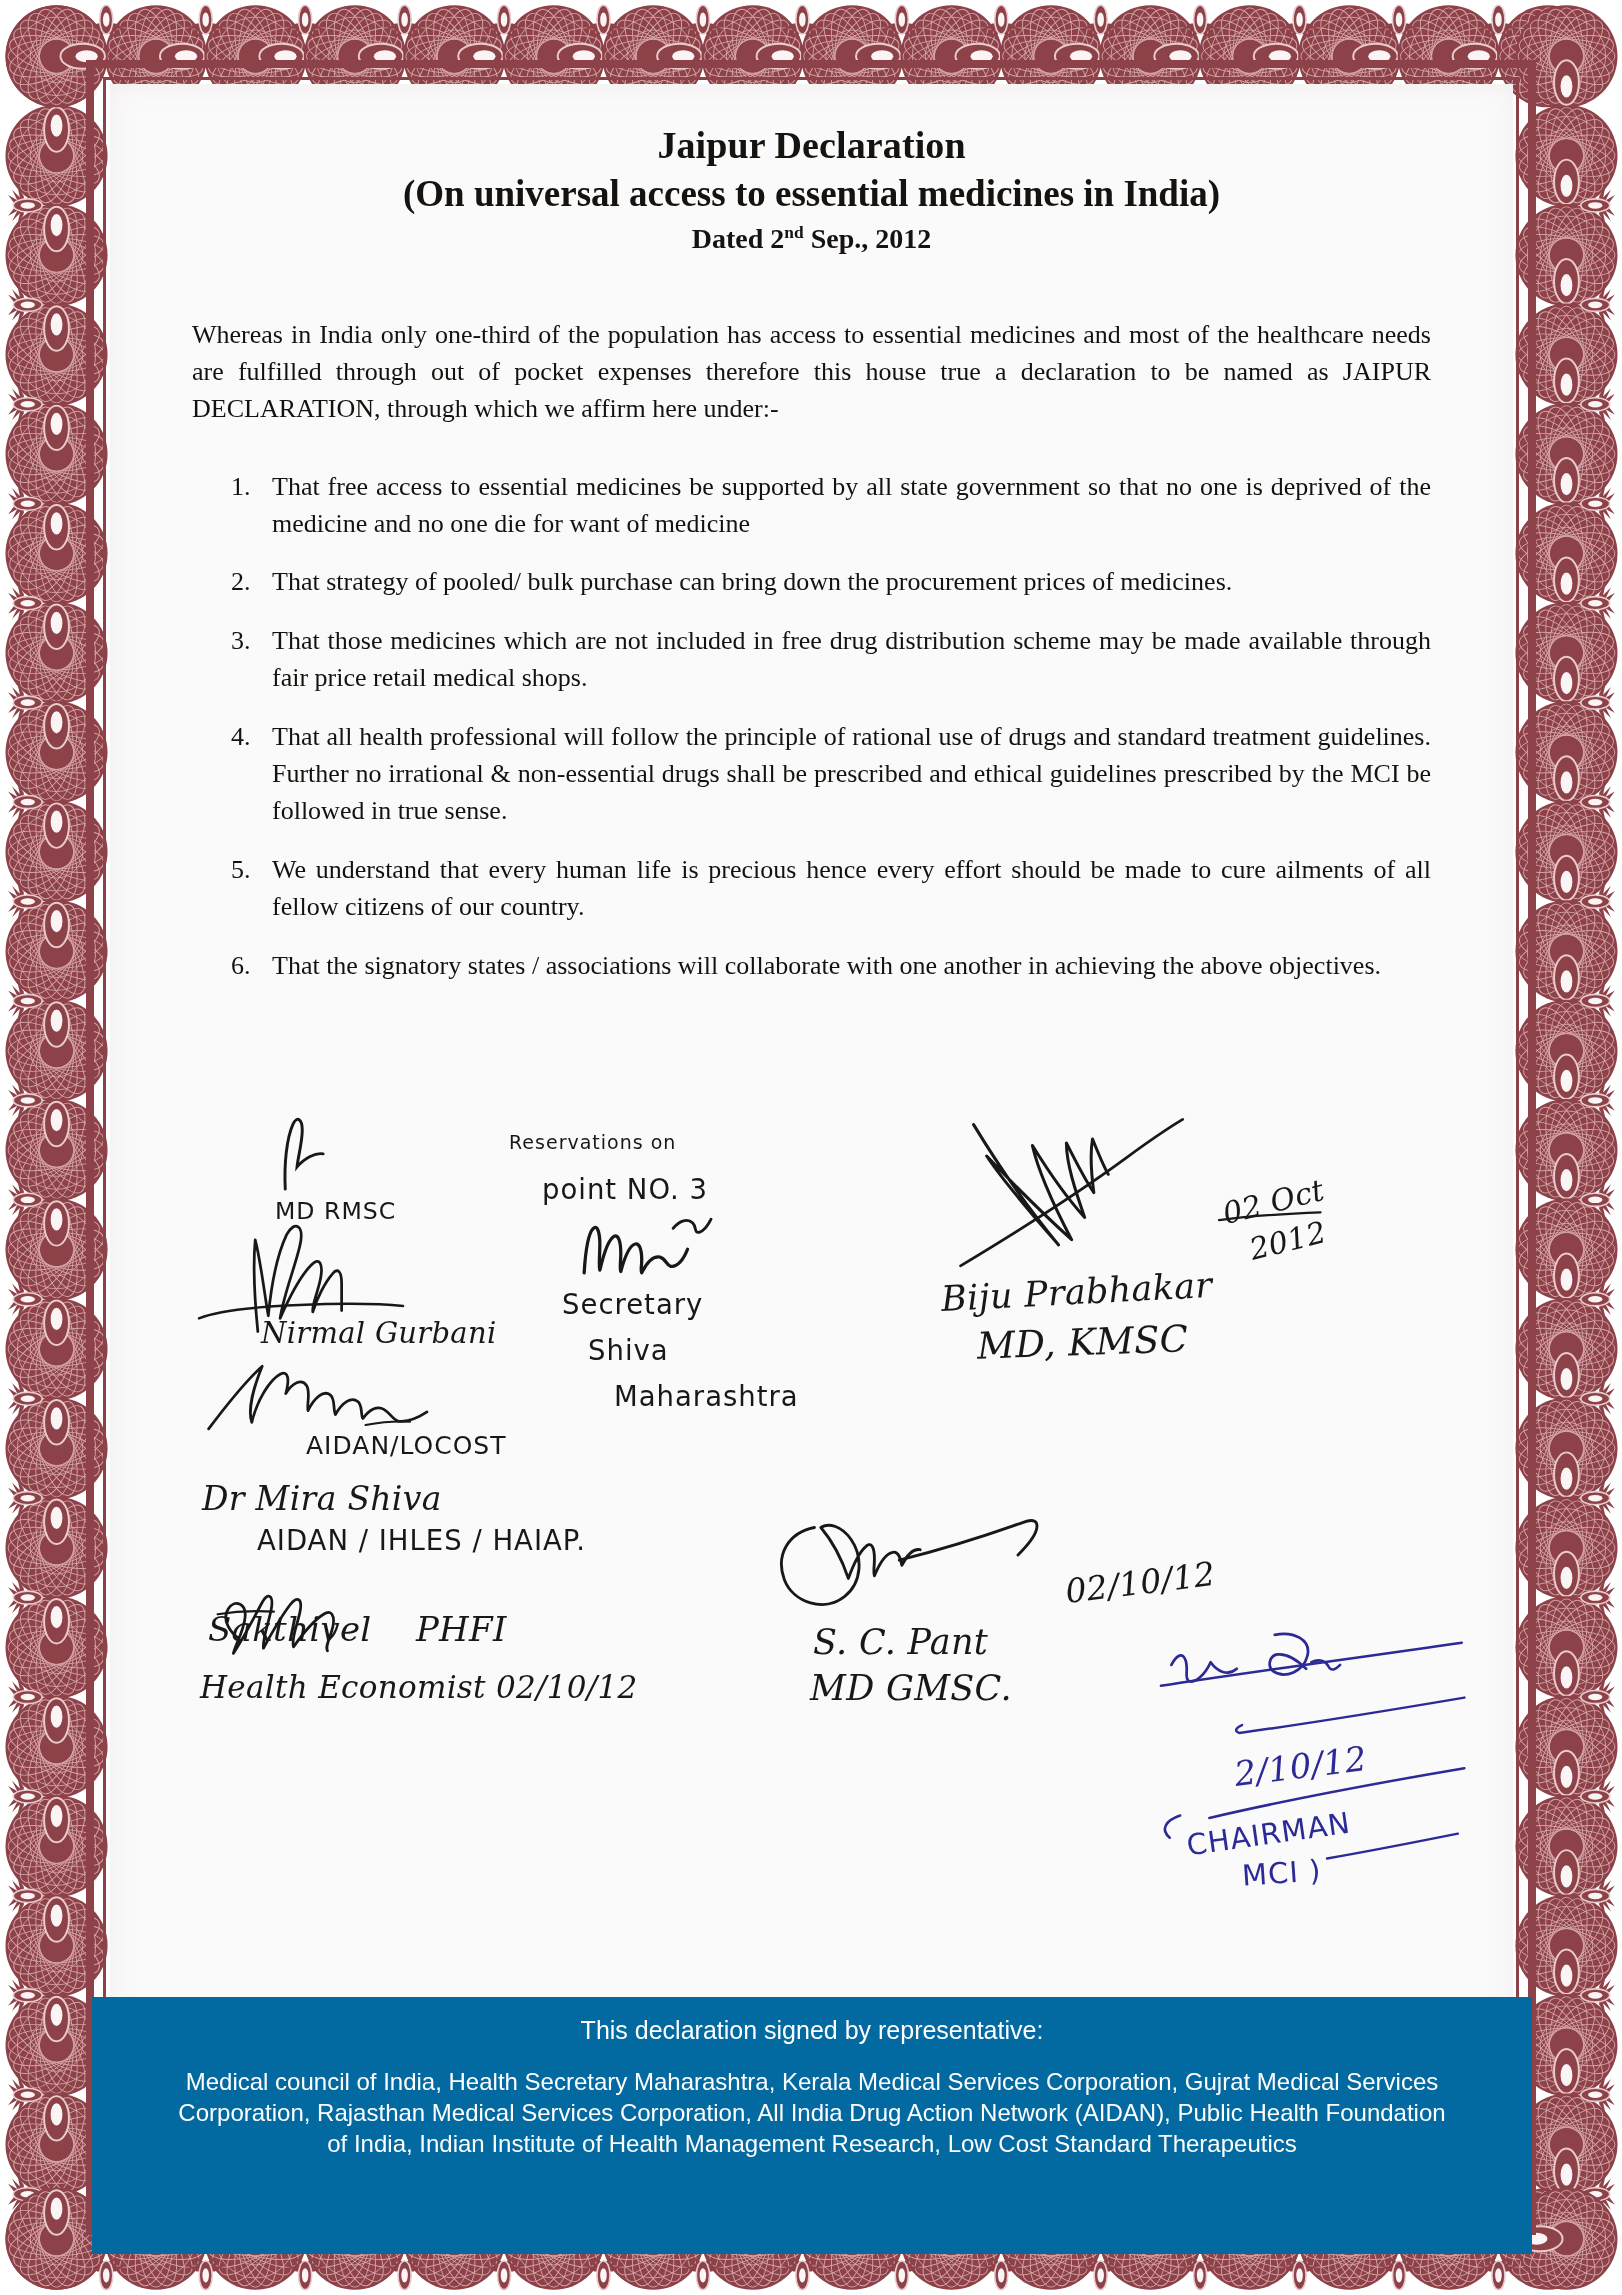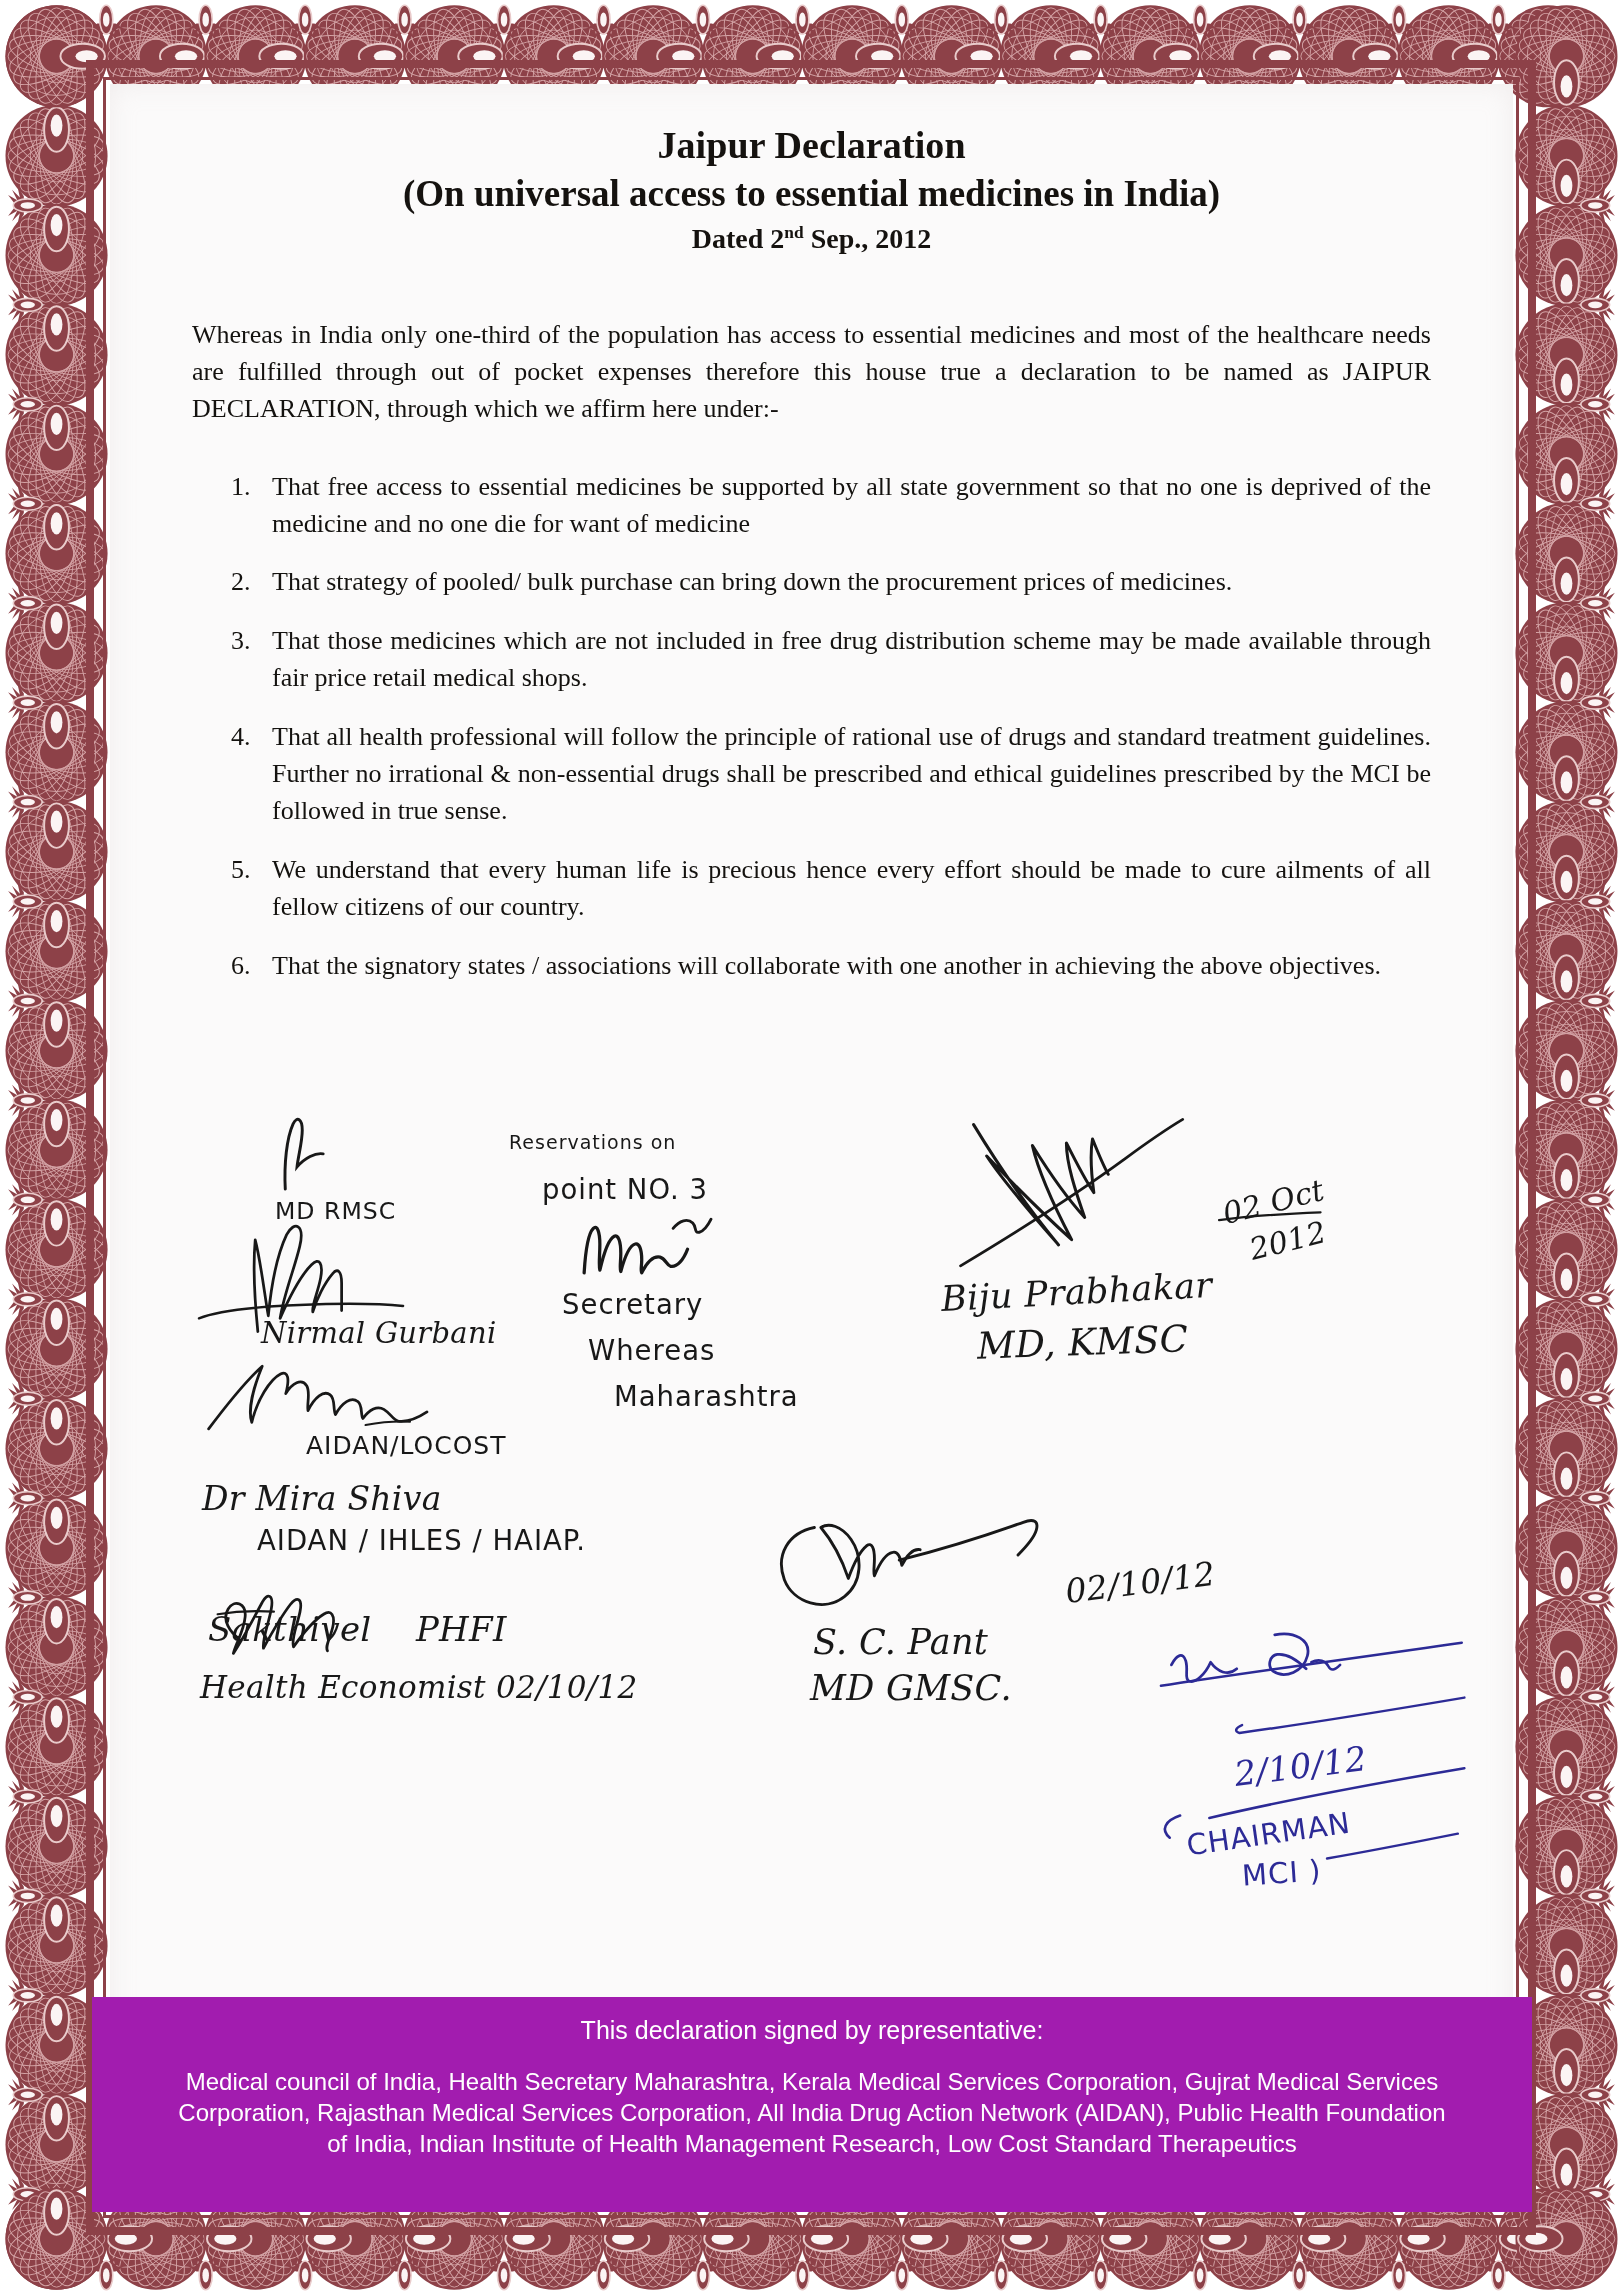--- a/index.html
+++ b/index.html
@@ -155,22 +155,22 @@
   }
 
   svg.scribble { overflow: visible; display: block; }
 
   
   .footer-band {
     position: absolute;
     left: 92px;
     top: 1997px;
     width: 1440px;
-    height: 215px;
-    background: #a21caf;
+    height: 257px;
+    background: #0369a1;
     color: #ffffff;
     font-family: "Liberation Sans", sans-serif;
     text-align: center;
     box-sizing: border-box;
     padding-top: 17px;
   }
   .footer-heading {
     font-size: 25px;
     line-height: 1.3;
     margin-bottom: 19.6px;
@@ -477,21 +477,21 @@
         <div class="sig hand" style="left:399px; top:26px; font-size:19px;text-align:right;">Reservations on</div>
         <div class="sig hand" style="left:432px; top:68px; font-size:27.5px;">point NO. 3</div>
         <svg class="scribble sig" style="left:465px; top:105px; width:157px; height:72px;" viewBox="0 0 240 110">
           <path d="M14,96 C16,62 20,36 28,28 C34,22 38,34 38,52 C38,70 36,84 38,92
                    C44,66 52,44 60,40 C66,37 70,48 70,66 C70,80 68,88 70,94
                    C76,72 84,54 92,52 C98,50 102,60 102,76 C102,86 100,92 102,96
                    C110,80 120,70 130,72 C138,74 140,84 146,86 C156,88 166,76 172,60" fill="none" stroke="#181818" stroke-width="5" stroke-linecap="round" stroke-linejoin="round"></path>
           <path d="M150,28 C160,16 172,12 180,20 C186,26 182,36 190,34 C198,32 204,22 208,14" fill="none" stroke="#181818" stroke-width="4.4" stroke-linecap="round" fill-opacity="0"></path>
         </svg>
         <div class="sig hand" style="left:452px; top:183px; font-size:27.5px;">Secretary</div>
-        <div class="sig hand" style="left:478px; top:229px; font-size:27.5px;">Whereas</div>
+        <div class="sig hand" style="left:478px; top:229px; font-size:27.5px;">Shiva</div>
         <div class="sig hand" style="left:504px; top:275px; font-size:27.5px;">Maharashtra</div>
 
         <svg class="scribble sig" style="left:844px; top:0px; width:281px; height:170px;" viewBox="0 0 430 260">
           <path d="M30,30 C70,96 120,166 160,214 C120,168 76,118 50,78
                    C90,120 140,170 180,206 C156,160 130,106 120,62
                    C146,104 176,146 200,172 C186,132 172,90 172,58
                    C186,86 200,114 214,134 C210,104 208,74 212,52
                    C220,72 228,92 236,106" fill="none" stroke="#181818" stroke-width="4.6" stroke-linecap="round" stroke-linejoin="round"></path>
           <path d="M10,246 C90,198 180,142 262,82 C300,54 330,34 350,22" fill="none" stroke="#181818" stroke-width="4.2" stroke-linecap="round"></path>
         </svg>

